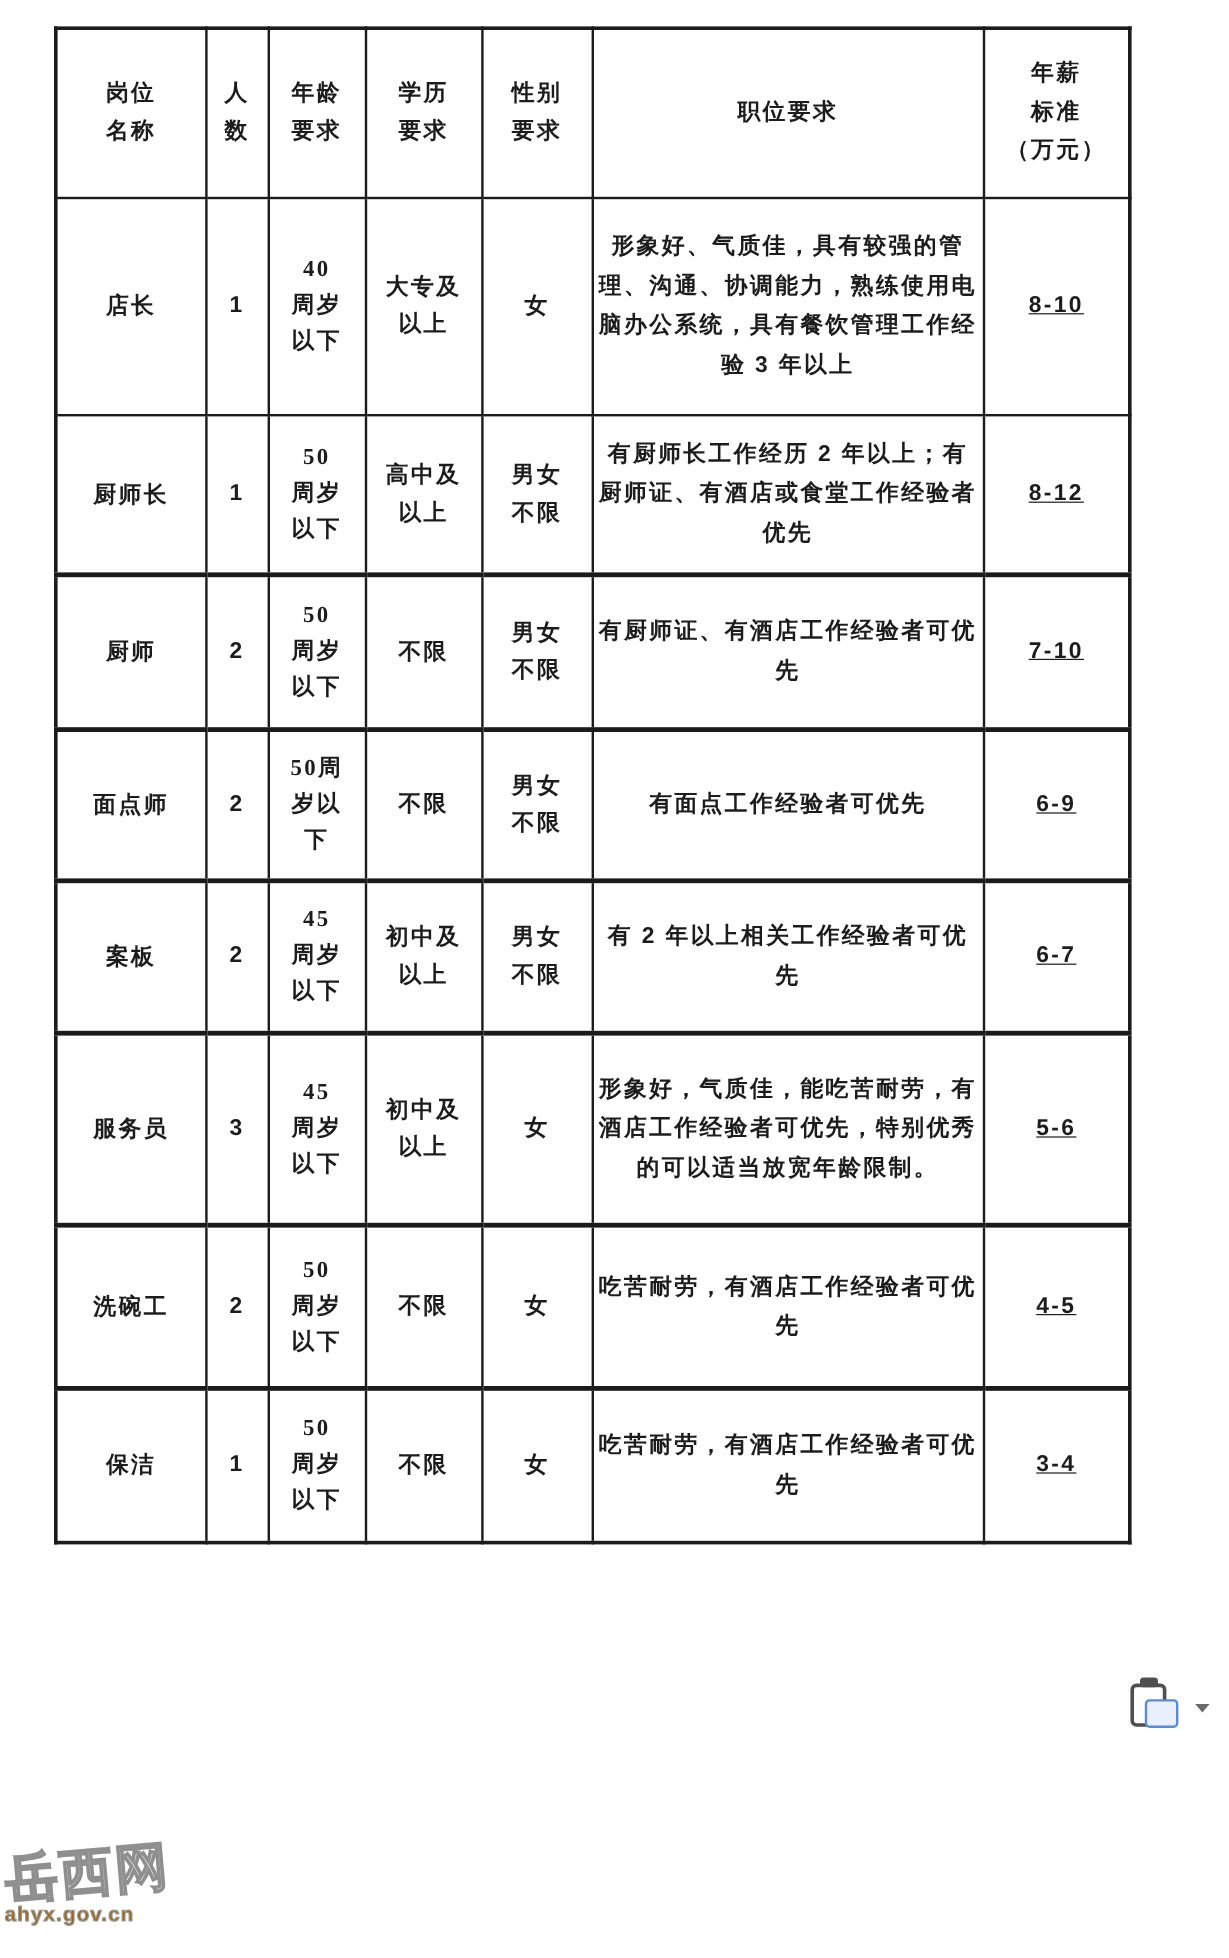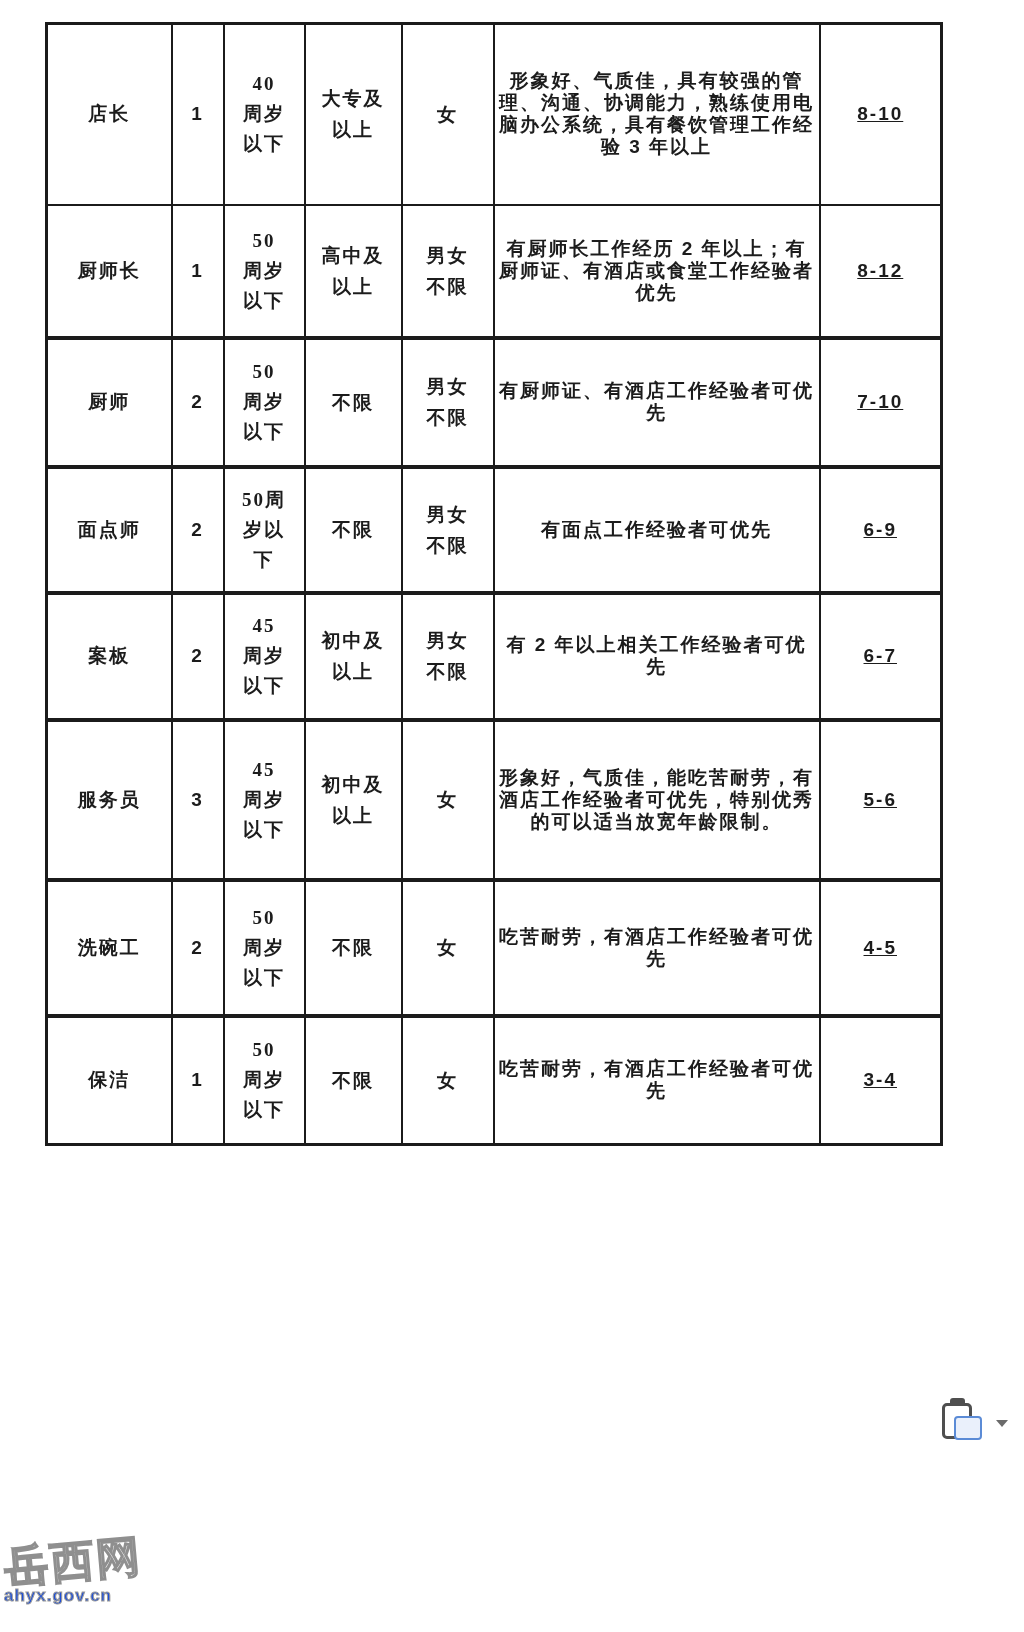--- a/index.html
+++ b/index.html
@@ -33,21 +33,21 @@
   .h-r3{height:129px;}
   .h-r4{height:126px;}
   .h-r5{height:127px;}
   .h-r6{height:160px;}
   .h-r7{height:136px;}
   .h-r8{height:129px;}
   td.cell-age{line-height:30px;letter-spacing:1px;font-family:Liberation Serif, serif;}
   td.cell-edu, td.cell-gender{line-height:31px;letter-spacing:1px;}
   td.cell-req{
     text-align:left;padding:8px 10px;
-    line-height:22px;letter-spacing:5px;
+    line-height:33px;letter-spacing:5px;
     word-break:break-all;
     margin-top:36px;
   }
   td.cell-salary{letter-spacing:1px;text-decoration:underline;}
   td.notes-cell{
     text-align:left;vertical-align:top;
     height:268px;
     padding:6px 6px 6px 8px;
     letter-spacing:3px;
     border-top-width:4px;
@@ -66,21 +66,21 @@
   
   .watermark{position:absolute;left:4px;top:1538px;width:150px;pointer-events:none;}
   .wm-name{
     font-size:44px;font-weight:700;letter-spacing:2px;
     color:#ffffff;-webkit-text-stroke:1.6px #8f8f8f;
     transform:rotate(-5deg);
     line-height:46px;
   }
   .wm-url{
     font-size:17px;font-weight:700;letter-spacing:1px;
-    color:#1d4ed8;-webkit-text-stroke:1px #9a9a9a;
+    color:#a16207;-webkit-text-stroke:1px #9a9a9a;
     margin-top:2px;
   }
   
   .paste-btn{position:absolute;left:942px;top:1398px;width:70px;height:56px;cursor:pointer;}
   .clipboard{position:absolute;left:0;top:0;width:36px;height:44px;display:block;}
   .clip-body{
     position:absolute;left:0;top:5px;width:30px;height:36px;
     border:3px solid #4f4f4f;border-radius:5px;background:#ffffff;box-sizing:border-box;
   }
   .clip-top{
@@ -105,20 +105,36 @@
     <colgroup>
       <col style="width:125px">
         <col style="width:52px">
         <col style="width:81px">
       <col style="width:97px">
         <col style="width:92px">
         <col style="width:326px">
       <col style="width:122px">
     </colgroup>
     <tbody>
+        <tr class="h-header">
+      <th>岗位
+名称</th>
+      <th>人
+数</th>
+      <th>年龄
+要求</th>
+      <th>学历
+要求</th>
+      <th>性别
+要求</th>
+      <th>职位要求</th>
+      <th>年薪
+标准
+（万元）</th>
+    </tr>
     <tr class="h-r1">
       <td class="cell-pos">店长</td>
       <td class="cell-count">1</td>
       <td class="cell-age">40
 周岁
 以下</td>
       <td class="cell-edu">大专及
 以上</td>
       <td class="cell-gender">女</td>
       <td class="cell-req">形象好、气质佳，具有较强的管理、沟通、协调能力，熟练使用电脑办公系统，具有餐饮管理工作经验 3 年以上</td>

